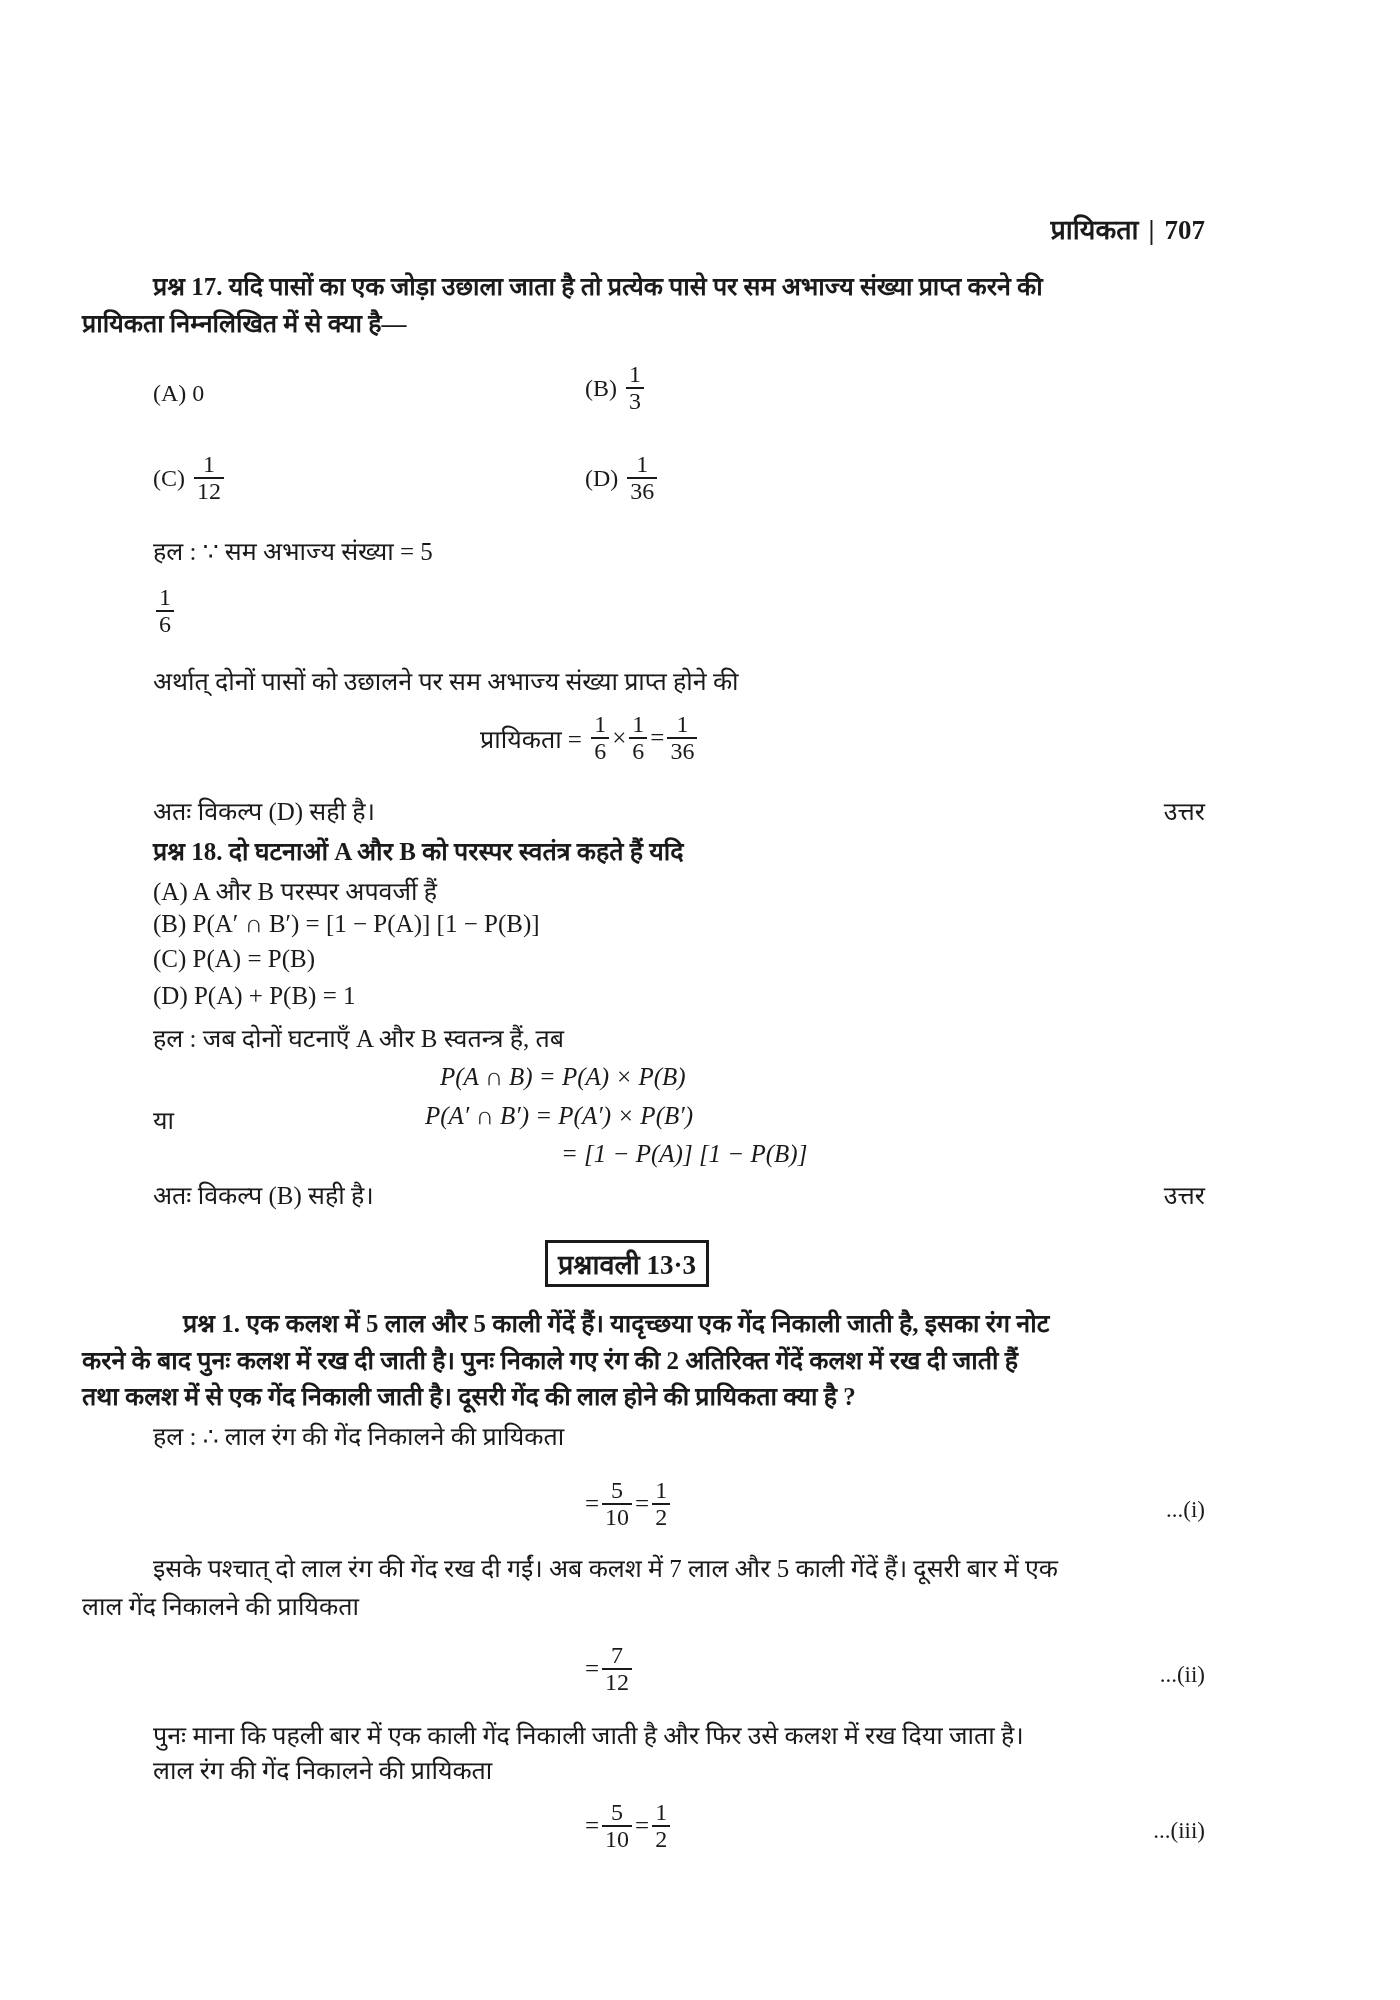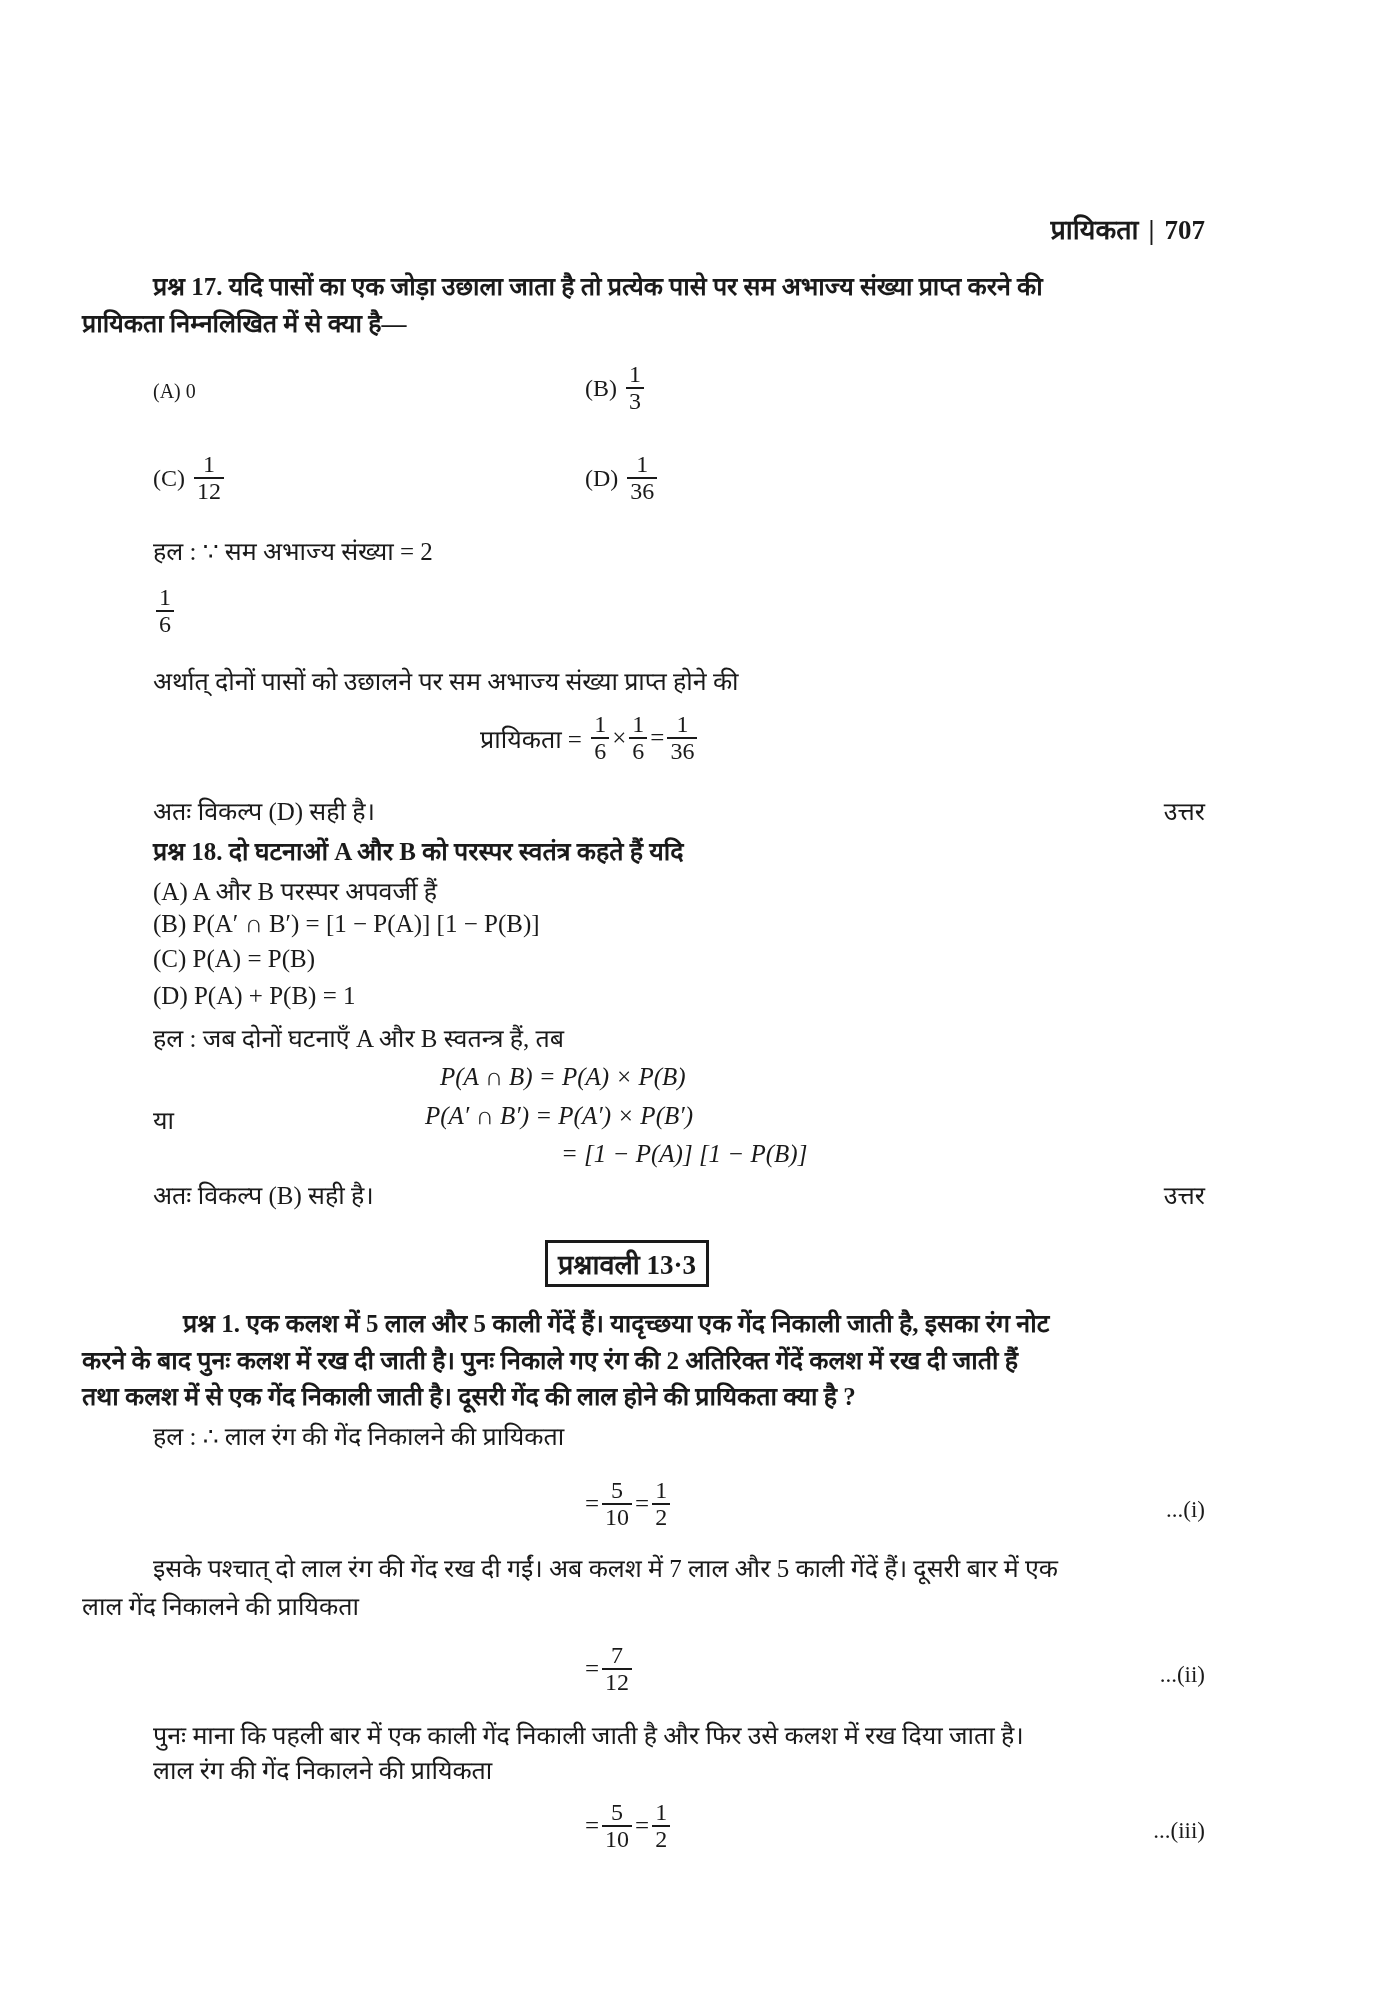--- a/index.html
+++ b/index.html
@@ -24,21 +24,21 @@
 </head>
 <body>
 
 <div class="abs header">
   <span>प्रायिकता</span><span class="sep">|</span><span>707</span>
 </div>
 
 <div class="abs hi b" style="left:153px;top:268px;">प्रश्न 17. यदि पासों का एक जोड़ा उछाला जाता है तो प्रत्येक पासे पर सम अभाज्य संख्या प्राप्त करने की</div>
 <div class="abs hi b" style="left:82px;top:305px;">प्रायिकता निम्नलिखित में से क्या है—</div>
 
-<div class="abs en" style="left:153px;top:380px;font-size:20px;">
+<div class="abs en" style="left:153px;top:380px;font-size:24px;">
   <span>(A)</span>
   <span>0</span>
 </div>
 <div class="abs en" style="left:585px;top:362px;font-size:24px;">
   <span style="vertical-align:middle;">(B)</span>
   <span class="frac">
       <span class="num">1</span>
       <span class="den">3</span>
     </span>
 </div>
@@ -50,21 +50,21 @@
     </span>
 </div>
 <div class="abs en" style="left:585px;top:452px;font-size:24px;">
   <span style="vertical-align:middle;">(D)</span>
   <span class="frac">
       <span class="num">1</span>
       <span class="den">36</span>
     </span>
 </div>
 
-<div class="abs hi" style="left:153px;top:533px;">हल : ∵ सम अभाज्य संख्या = 2</div>
+<div class="abs hi" style="left:153px;top:533px;">हल : ∵ सम अभाज्य संख्या = 5</div>
 <div class="abs hi" style="left:153px;top:585px;">
   <span class="frac">
       <span class="num">1</span>
       <span class="den">6</span>
     </span>
 </div>
 <div class="abs hi" style="left:153px;top:663px;">अर्थात् दोनों पासों को उछालने पर सम अभाज्य संख्या प्राप्त होने की</div>
 <div class="abs hi" style="left:480px;top:712px;">
   <span style="vertical-align:middle;">प्रायिकता =</span>
   <span class="frac">

